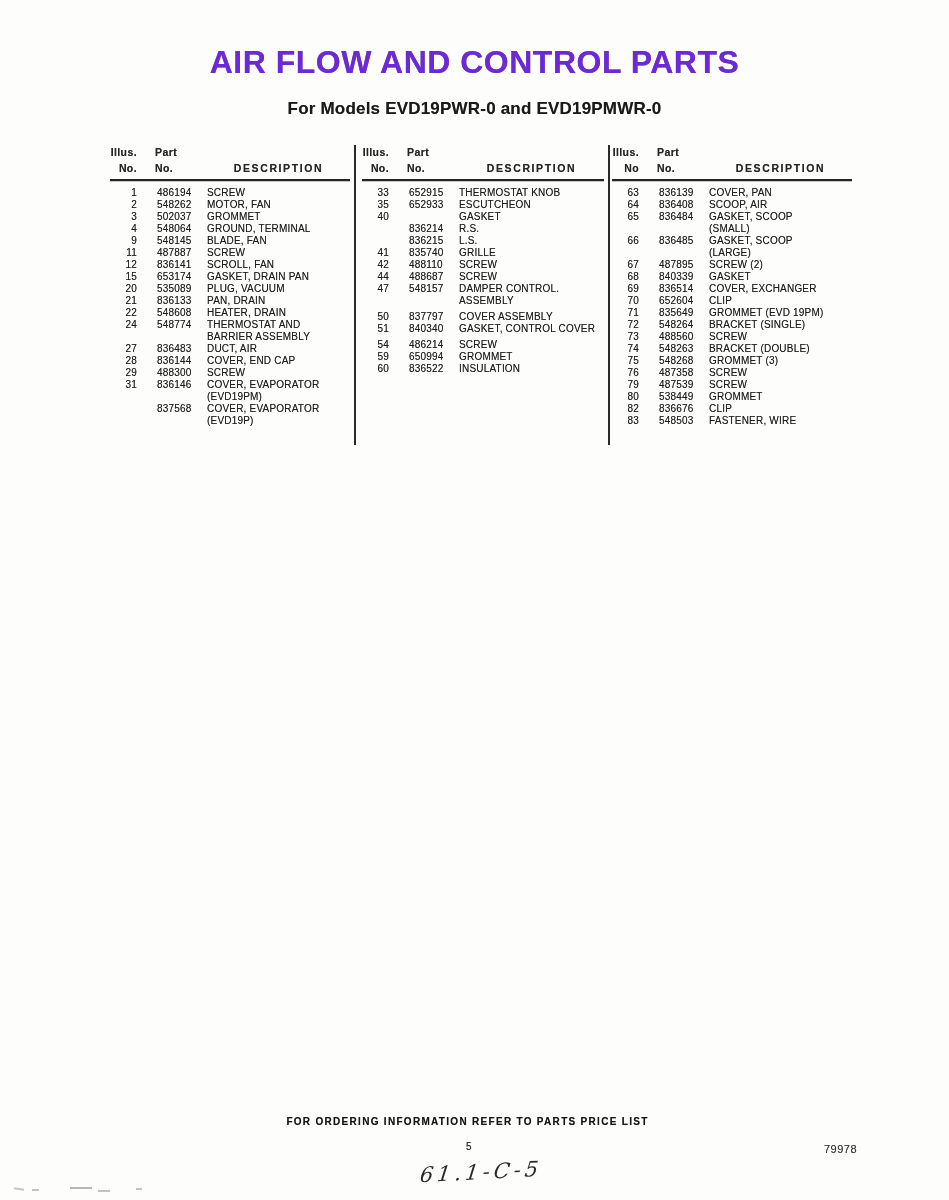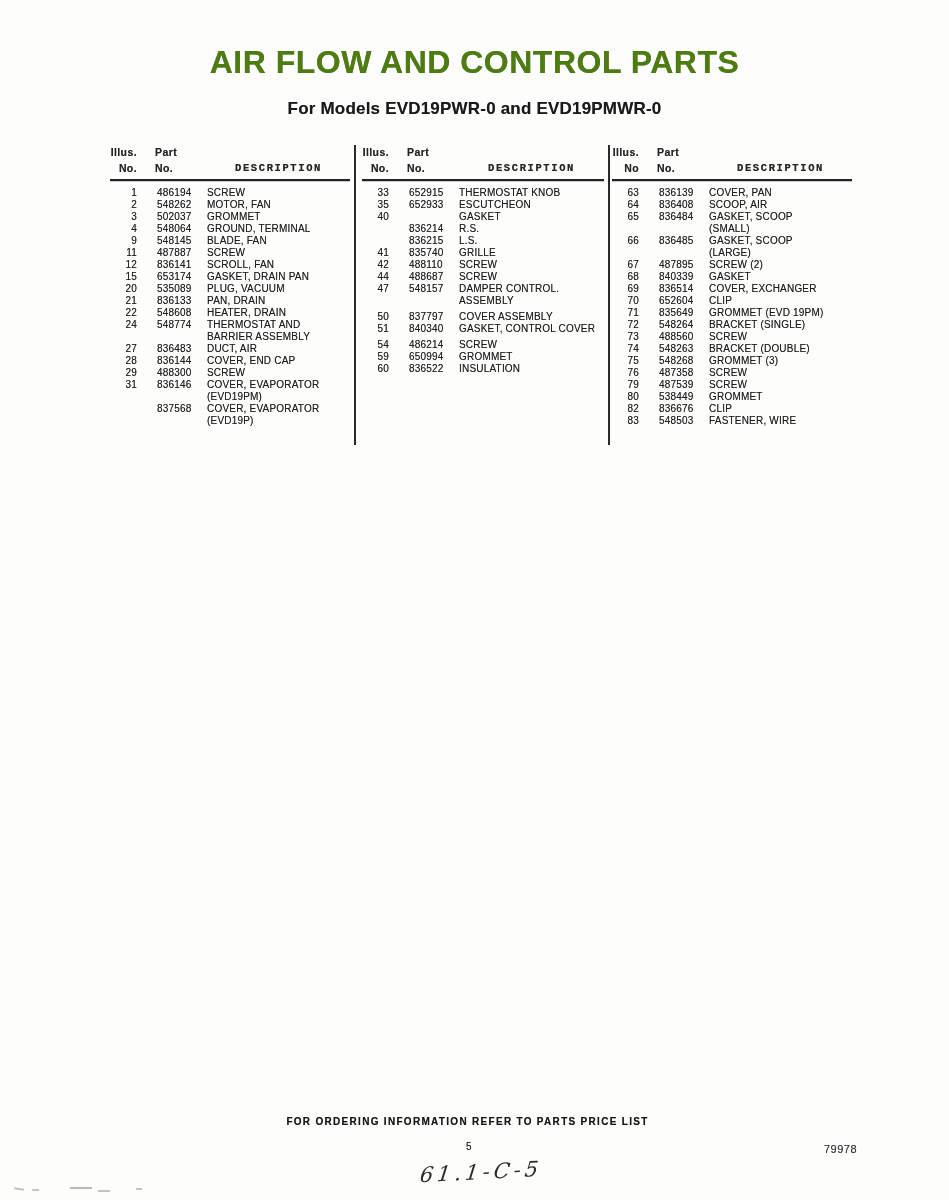--- a/index.html
+++ b/index.html
@@ -14,21 +14,21 @@
     overflow: hidden;
     text-shadow: 0 0 0.5px rgba(20,20,20,0.55);
   }
   .page-title {
     position: absolute;
     top: 44px; left: 0; width: 100%;
     text-align: center;
     font-size: 32px;
     font-weight: bold;
     letter-spacing: 0.5px;
-    color: #4d7c0f;
+    color: #6d28d9;
   }
   .page-subtitle {
     position: absolute;
     top: 83px; left: 0; width: 100%;
     text-align: center;
     font-size: 17px;
     font-weight: bold;
     letter-spacing: 0.2px;
     color: #1a1a1a;
     margin-top: 16px;
@@ -51,21 +51,21 @@
     display: grid;
     grid-template-columns: 27px 66px 1fr;
     font-weight: bold;
     font-size: 10.5px;
     letter-spacing: 0.4px;
     line-height: 16px;
     color: #252525;
   }
   .hrow .h-illus { text-align: right; }
   .hrow .h-part { padding-left: 18px; }
-  .hrow .h-desc { padding-left: 4px; text-align: center; letter-spacing: 1.6px; font-family: Liberation Mono, monospace; }
+  .hrow .h-desc { padding-left: 4px; text-align: center; letter-spacing: 1.6px; }
   .header-rule {
     margin-top: 3px;
     height: 2px;
     background: #242424;
     box-shadow: 0 1px 0 rgba(40,40,40,0.25);
   }
   .rows { margin-top: 6px; }
   .row {
     display: grid;
     grid-template-columns: 27px 66px 1fr;

